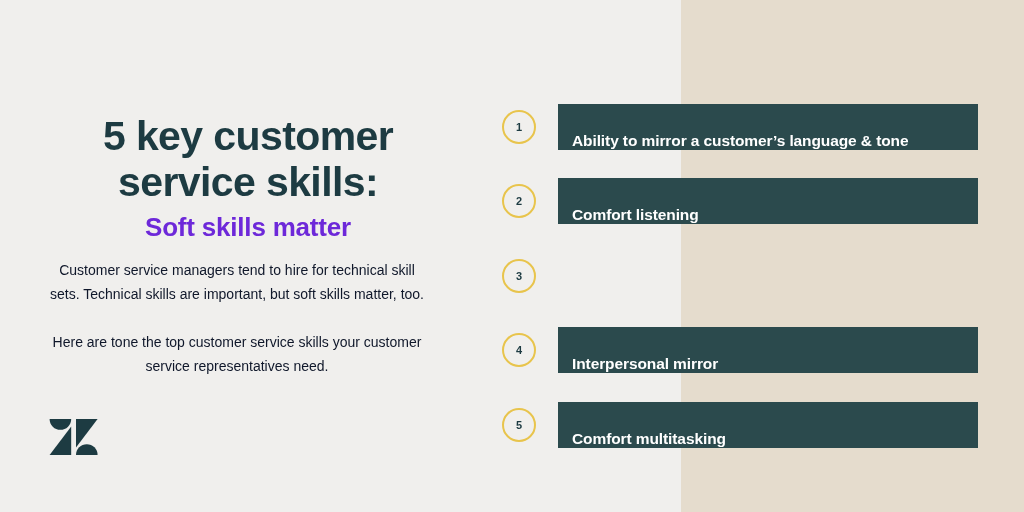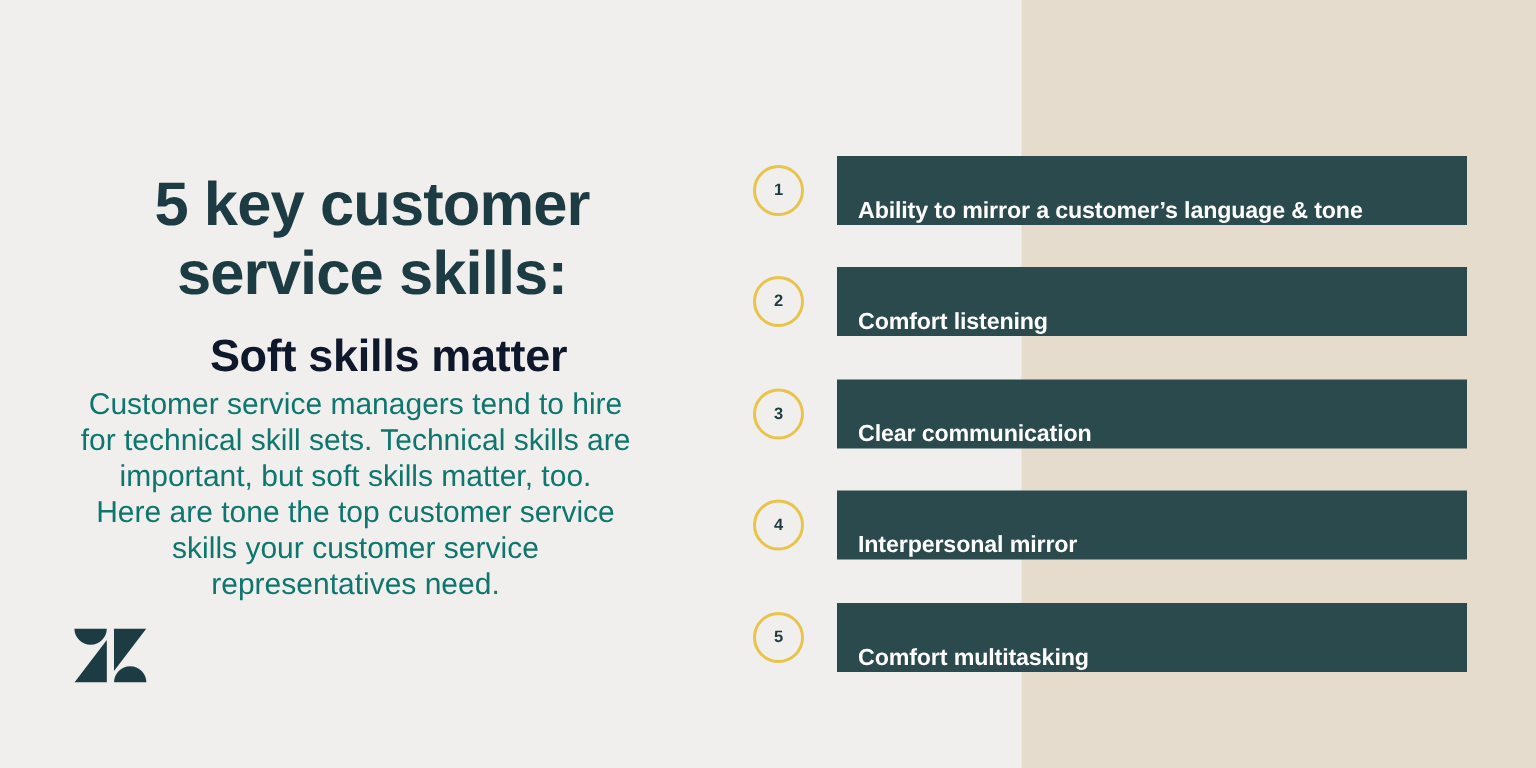--- a/index.html
+++ b/index.html
@@ -49,35 +49,35 @@
     line-height: 46px;
     font-weight: bold;
     letter-spacing: -0.6px;
     color: #1d3b42;
   }
   .subtitle {
     position: absolute;
     top: 211px;
     left: 0;
     width: 400px;
-    margin: 11px;
-    font-size: 30px;
+    margin: 0;
+    font-size: 26px;
     line-height: 32px;
     font-weight: bold;
     letter-spacing: -0.2px;
-    color: #0f172a;
+    color: #6d28d9;
   }
   .para {
     position: absolute;
     left: 0;
     width: 378px;
     margin: 0;
-    font-size: 20px;
+    font-size: 14px;
     line-height: 24px;
-    color: #0f766e;
+    color: #0f172a;
   }
   .para-1 { top: 258px; }
   .para-2 { top: 330px; }
 
   
   .logo {
     position: absolute;
     left: 48px;
     top: 419px;
     width: 52px;
@@ -170,23 +170,20 @@
 
     <div class="skill-row" style="top:178px">
       <div class="badge">2</div>
       <div class="bar">
         <span class="bar-label">Comfort listening</span>
       </div>
     </div>
 
     <div class="skill-row" style="top:253px">
       <div class="badge">3</div>
-      <div class="bar">
-        <span class="bar-label">Clear communication</span>
-      </div>
     </div>
 
     <div class="skill-row" style="top:327px">
       <div class="badge">4</div>
       <div class="bar">
         <span class="bar-label">Interpersonal mirror</span>
       </div>
     </div>
 
     <div class="skill-row" style="top:402px">

